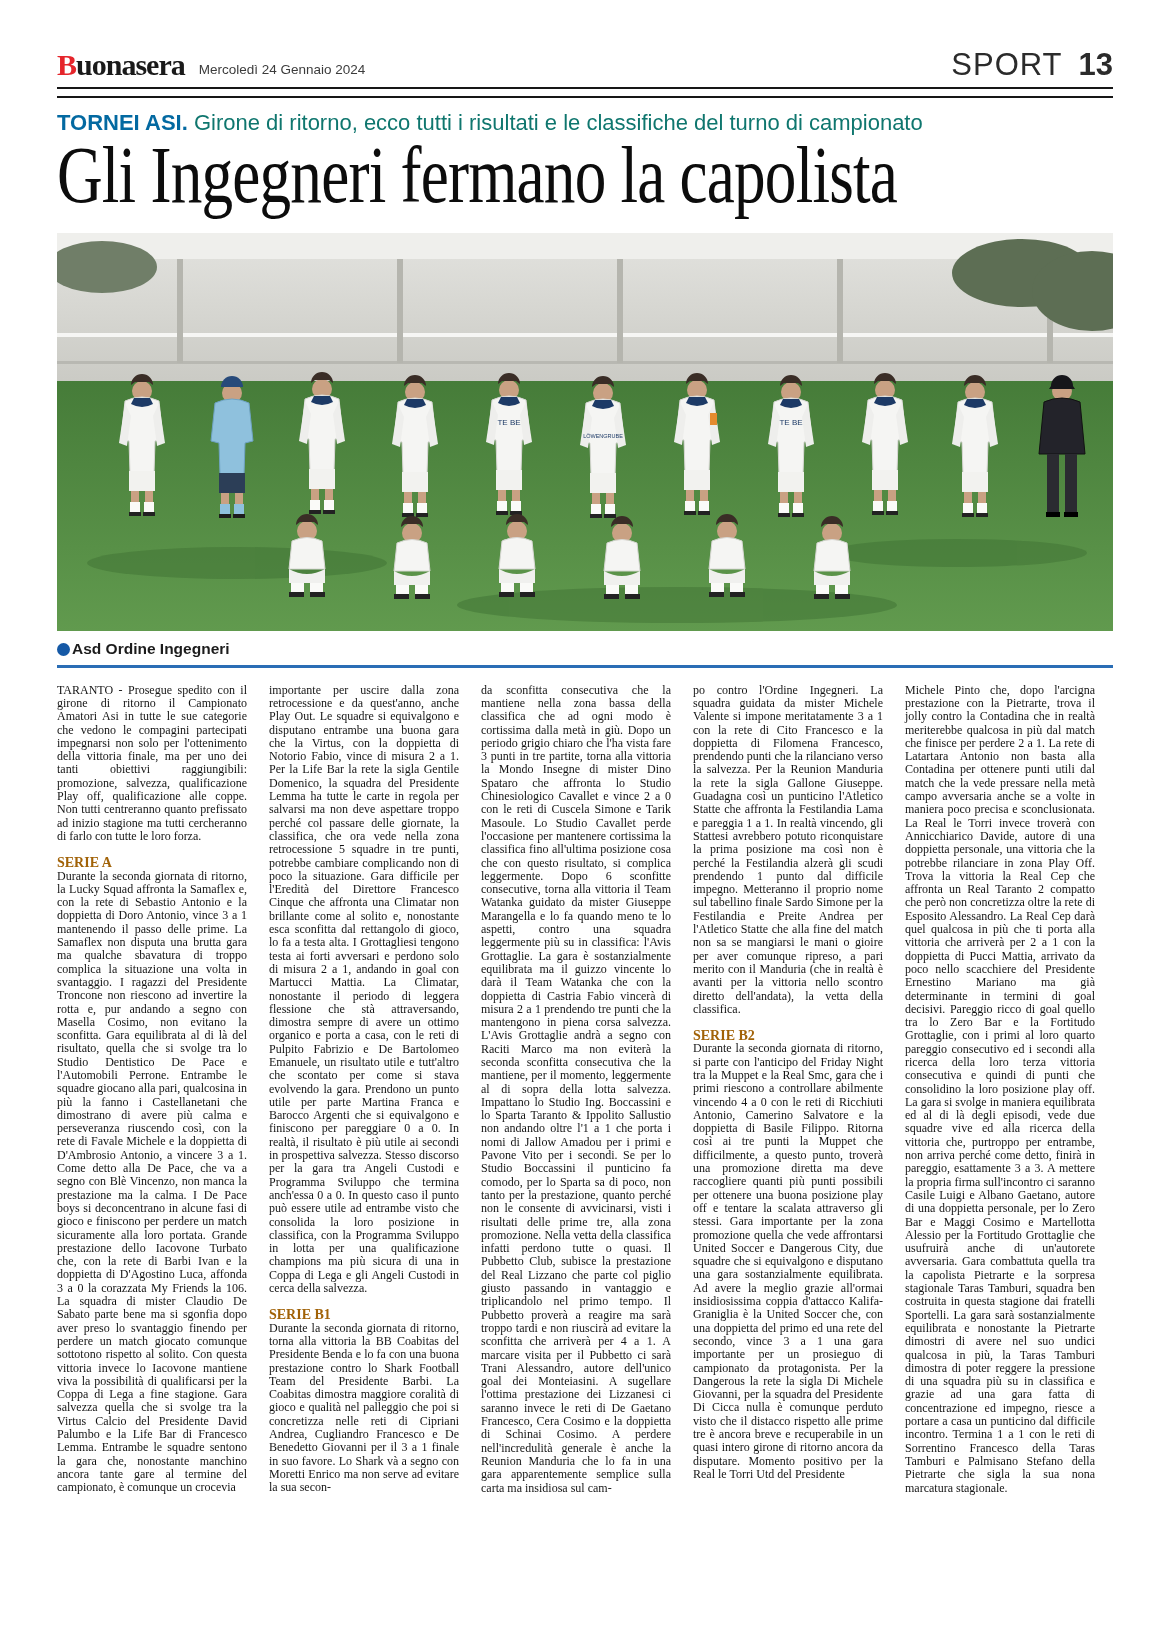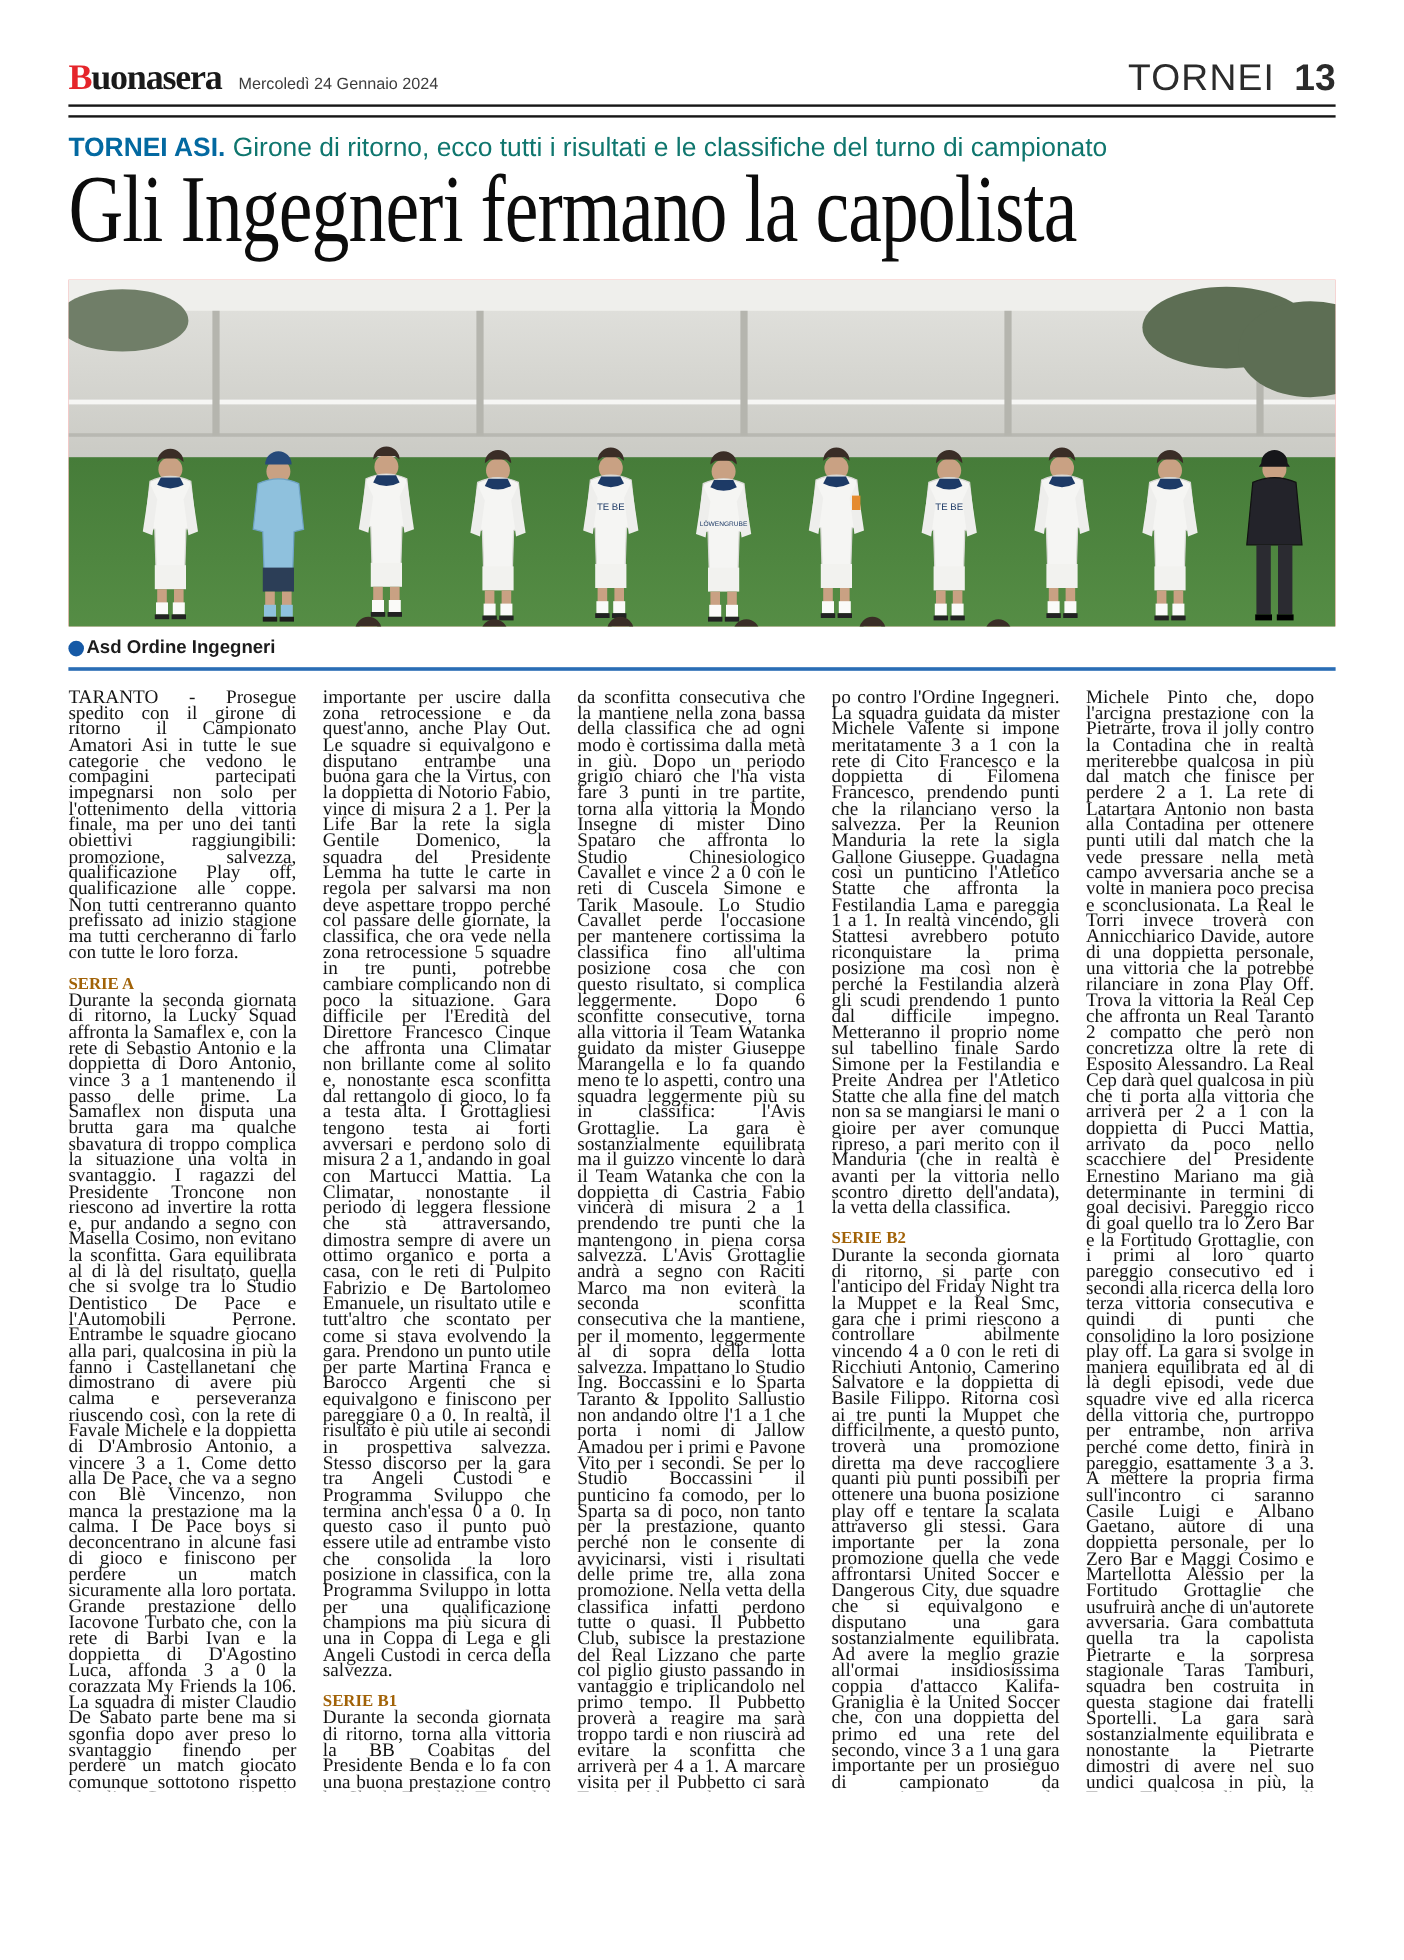--- a/index.html
+++ b/index.html
@@ -19,43 +19,43 @@
   
   .kicker{margin-top:13px;font-family:"Liberation Sans",sans-serif;font-size:22px;line-height:1.1;}
   .kicker .k-label{color:#0369a1;font-weight:bold;}
   .kicker .k-text{color:#0f766e;}
 
   
   .headline{margin-top:6px;height:82px;overflow:visible;}
   .headline span{display:inline-block;font-family:"Liberation Serif",serif;font-weight:normal;font-size:80px;line-height:1.0;color:#0c0c0c;letter-spacing:-1px;transform:scaleX(0.79);transform-origin:left bottom;white-space:nowrap;}
 
   
-  .photo-wrap{margin-top:16px;width:1056px;height:289px;overflow:hidden;background:#fca5a5;text-align:center;}
+  .photo-wrap{margin-top:16px;width:1056px;height:398px;overflow:hidden;background:#e5e5e5;text-align:center;}
   .caption{margin-top:9px;display:flex;align-items:center;gap:2px;font-family:"Liberation Sans",sans-serif;font-size:15.5px;font-weight:bold;color:#1c1c1c;}
   .cap-dot{width:13px;height:13px;border-radius:50%;background:#1559a6;flex:0 0 auto;}
   .blue-rule{margin-top:7px;height:2.5px;background:#2a6db5;}
 
   
   .article{margin-top:16px;display:flex;gap:22px;height:918px;overflow:hidden;}
   .col{width:190px;flex:0 0 190px;text-align:justify;}
-  .body-para{margin:0;font-size:16px;line-height:13.3px;color:#141414;}
+  .body-para{margin:0;font-size:12px;line-height:13.3px;color:#141414;}
   .serie-head{margin:13px 0 0;font-size:14px;line-height:13.3px;font-weight:bold;color:#a16207;}
 </style>
 </head>
 <body>
 
 <div class="page">
 
   <div class="masthead">
     <div class="m-left">
       <div class="brand"><span class="b-red">B</span><span>uonasera</span></div>
       <div class="m-date">Mercoledì 24 Gennaio 2024</div>
     </div>
     <div class="m-right">
-      <span>TORNEI</span>
+      <span>SPORT</span>
       <span class="pageno">13</span>
     </div>
   </div>
   <div class="double-rule"></div>
 
   <div class="kicker">
     <span class="k-label">TORNEI ASI.</span>
     <span class="k-text"> <span>Girone di ritorno, ecco tutti i risultati e le classifiche del turno di campionato</span></span>
   </div>
 

